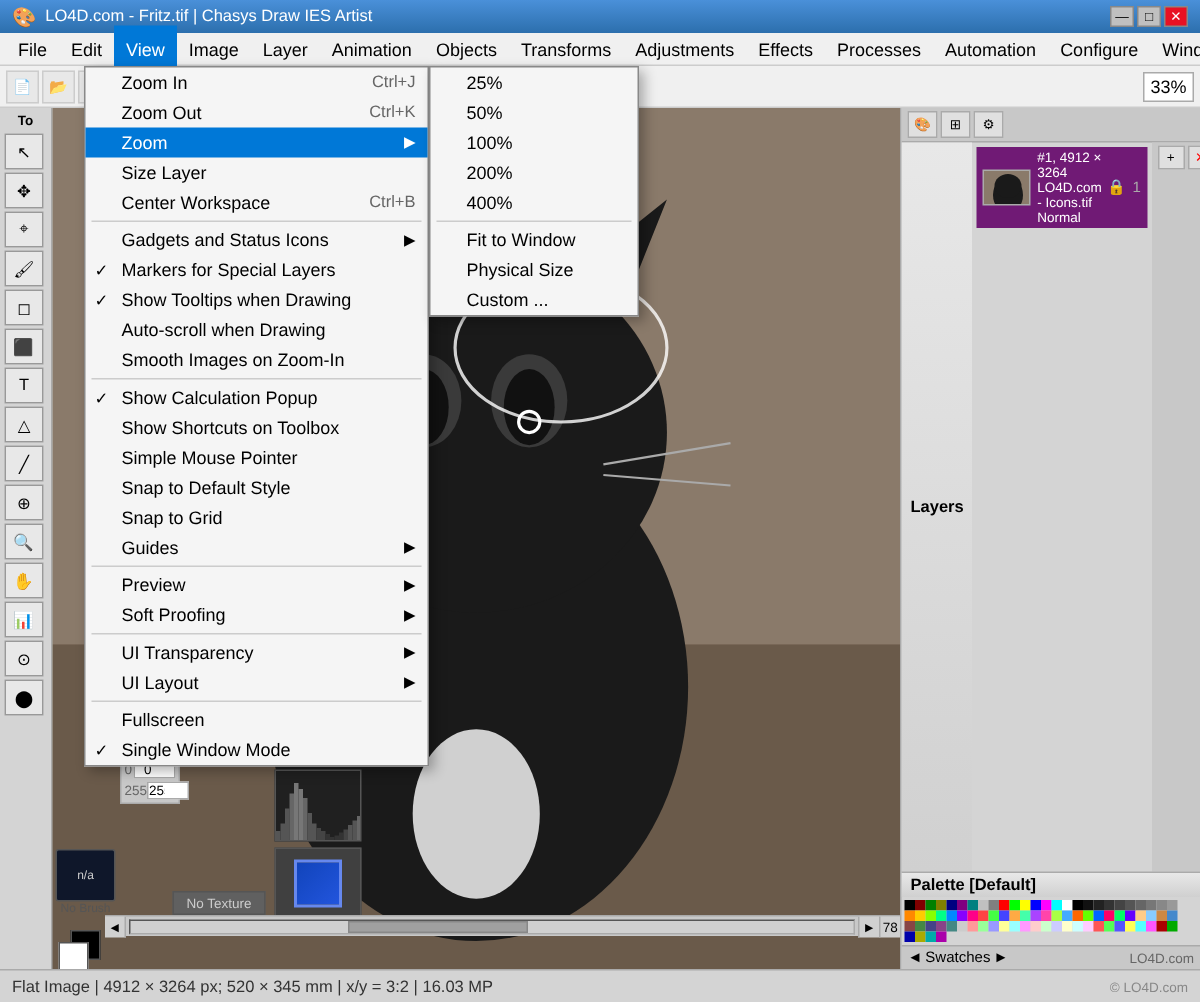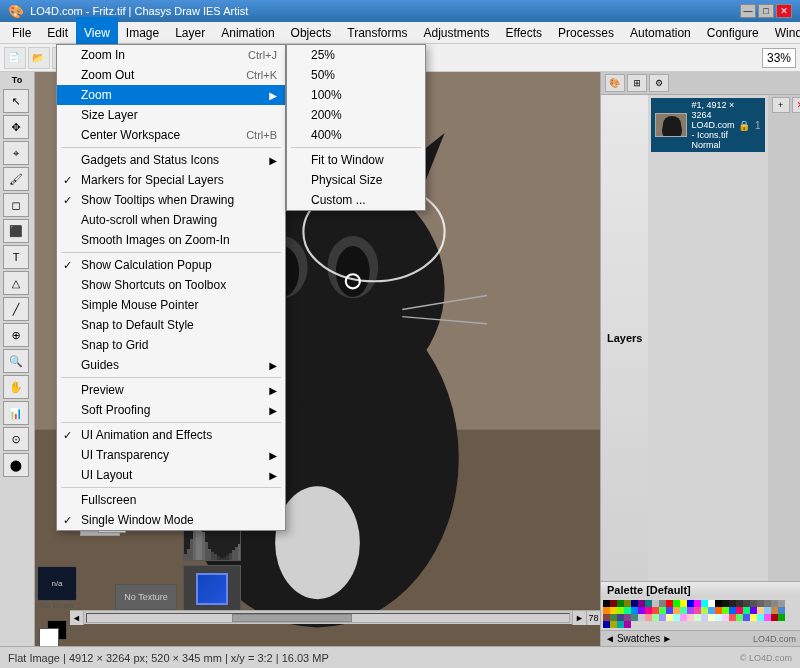--- a/index.html
+++ b/index.html
@@ -451,21 +451,21 @@
       <div style="display:flex;align-items:center;justify-content:space-between;margin-bottom:2px;">
         <span style="font-size:9px;color:#666;">0</span>
         <input type="number" value="0" style="width: 28px; height: 12px; font-size: 9px; border: 1px solid rgb(170, 170, 170); text-align: right;">
       </div>
       <div style="display:flex;align-items:center;justify-content:space-between;">
         <span style="font-size:9px;color:#666;">255</span>
         <input type="number" value="255" style="width: 28px; height: 12px; font-size: 9px; border: 1px solid rgb(170, 170, 170); text-align: right;">
       </div>
     </div>
 
-    <div style="position:absolute;bottom:36px;left:80px;width:62px;height:26px;background:#606060;border:1px solid #555;display:flex;align-items:center;justify-content:center;">
+    <div style="position:absolute;bottom:36px;left:80px;width:62px;height:16px;background:#606060;border:1px solid #555;display:flex;align-items:center;justify-content:center;">
       <span style="color:#ccc;font-size:9px;">No Texture</span>
     </div>
 
     <div style="position:absolute;bottom:85px;left:148px;width:58px;height:48px;background:#202020;border:1px solid #555;overflow:hidden;">
       <svg width="58" height="48" viewBox="0 0 58 48">
         <rect width="58" height="48" fill="#202020"></rect>
 
         <rect x="0" y="40" width="3" height="8" fill="#555"></rect>
         <rect x="3" y="35" width="3" height="13" fill="#555"></rect>
         <rect x="6" y="25" width="3" height="23" fill="#555"></rect>
@@ -513,21 +513,21 @@
       <div class="panel-btn">🎨</div>
       <div class="panel-btn">⊞</div>
       <div class="panel-btn">⚙</div>
     </div>
 
     <div class="layers-section">
       <div class="panel-section-header">
         <span>Layers</span>
       </div>
       <div style="padding:3px;flex:1;">
-        <div style="display:flex;align-items:center;gap:4px;background:#0c4a6e;padding:2px 4px;color:white;">
+        <div style="display:flex;align-items:center;gap:4px;background:#701a75;padding:2px 4px;color:white;">
           <div style="width:32px;height:24px;border:1px solid #aaa;overflow:hidden;flex-shrink:0;">
             <svg width="32" height="24" viewBox="0 0 32 24">
               <rect width="32" height="24" fill="#8a7a6a"></rect>
               <ellipse cx="16" cy="16" rx="10" ry="12" fill="#1a1a1a"></ellipse>
               <ellipse cx="16" cy="10" rx="9" ry="8" fill="#1a1a1a"></ellipse>
             </svg>
           </div>
           <div style="font-size:9px;flex:1;">
             <div>#1, 4912 × 3264</div>
             <div>LO4D.com - Icons.tif</div>
@@ -717,23 +717,20 @@
     <div class="menu-separator"></div>
     <div class="menu-row">
       <span>Preview</span>
       <span class="arrow">▶</span>
     </div>
     <div class="menu-row">
       <span>Soft Proofing</span>
       <span class="arrow">▶</span>
     </div>
     <div class="menu-separator"></div>
-    <div class="menu-row checked">
-      <span>UI Animation and Effects</span>
-    </div>
     <div class="menu-row">
       <span>UI Transparency</span>
       <span class="arrow">▶</span>
     </div>
     <div class="menu-row">
       <span>UI Layout</span>
       <span class="arrow">▶</span>
     </div>
     <div class="menu-separator"></div>
     <div class="menu-row">

